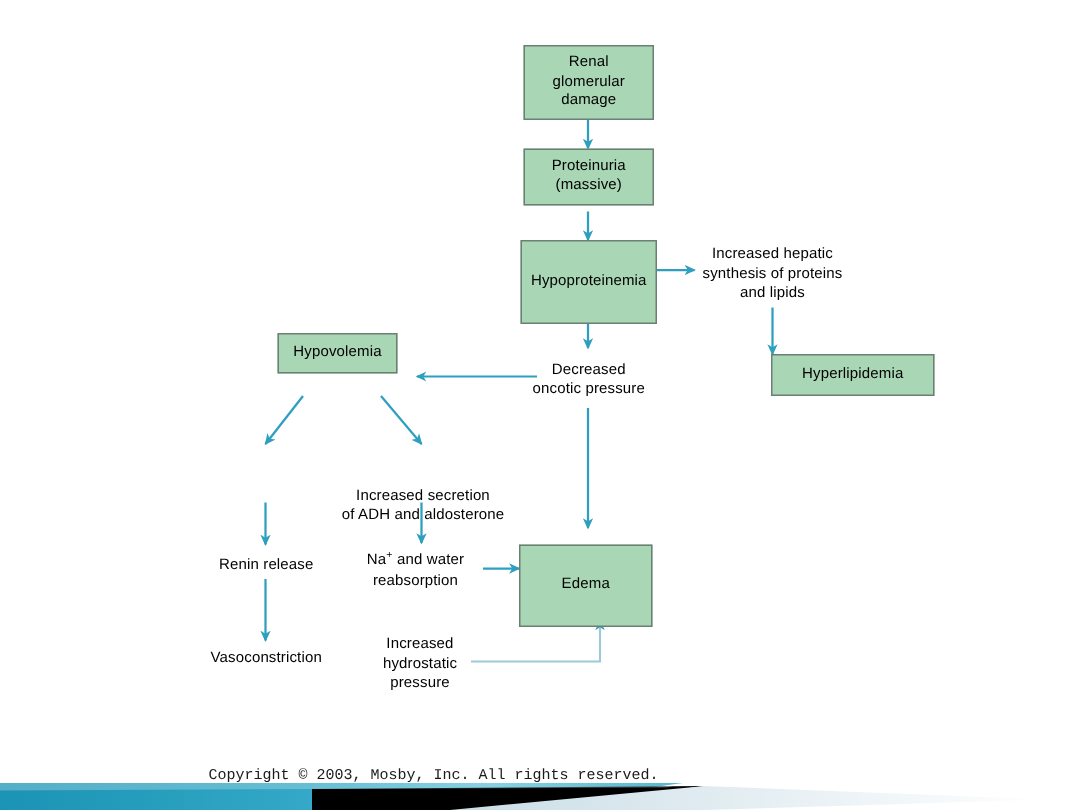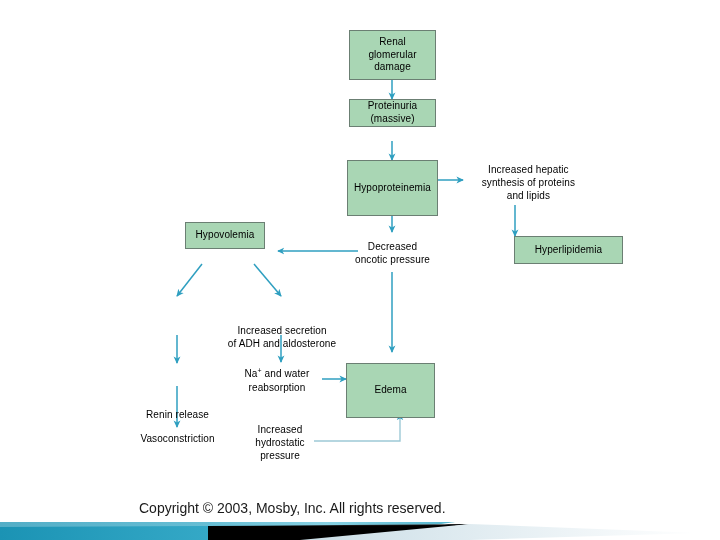--- a/index.html
+++ b/index.html
@@ -66,23 +66,23 @@
     left: 139px;
     top: 476px;
     font-family: "Liberation Serif", serif;
     font-size: 13.5px;
     color: #111111;
     white-space: nowrap;
   }
   .caption-copyright {
     position: absolute;
     left: 139px;
-    top: 500px;
-    font-family: Liberation Sans, sans-serif;
-    font-size: 14px;
+    top: 512px;
+    font-family: Liberation Mono, monospace;
+    font-size: 10px;
     color: #1a1a1a;
     white-space: nowrap;
   }
 </style>
 </head>
 <body>
 
 <div id="stage">
 
   <svg id="connectors" viewBox="0 0 720 540" width="720" height="540" xmlns="http://www.w3.org/2000/svg">
@@ -142,59 +142,59 @@
       <path d="M 0 522 L 455 522 L 445 525 L 0 527 Z" fill="#ffffff" opacity="0.25"></path>
     </g>
   </svg>
 
   <div class="node-box" style="left:349px; top:30px; width:87px; height:50px;">
     <span>Renal
 glomerular
 damage</span>
   </div>
 
-  <div class="node-box" style="left:349px; top:99px; width:87px; height:28px;">
+  <div class="node-box" style="left:349px; top:99px; width:87px; height:38px;">
     <span>Proteinuria
 (massive)</span>
   </div>
 
   <div class="node-box" style="left:347px; top:160px; width:91px; height:56px;">
     <span>Hypoproteinemia</span>
   </div>
 
   <div class="node-box" style="left:470px; top:236px; width:109px; height:28px;margin-left:44px;">
     <span>Hyperlipidemia</span>
   </div>
 
   <div class="node-box" style="left:185px; top:222px; width:80px; height:27px;">
     <span>Hypovolemia</span>
   </div>
 
   <div class="node-box" style="left:346px; top:352px; width:89px; height:55px;margin-top:11px;">
     <span>Edema</span>
   </div>
 
-  <div class="node-text" style="left:455px; top:160px; width:120px; height:45px;justify-content:flex-end;">
+  <div class="node-text" style="left:455px; top:160px; width:120px; height:45px;">
     <span>Increased hepatic
 synthesis of proteins
 and lipids</span>
   </div>
 
   <div class="node-text" style="left:340px; top:233px; width:105px; height:40px;">
     <span>Decreased
 oncotic pressure</span>
   </div>
 
 
   <div class="node-text" style="left:222px; top:298px; width:120px; height:37px;margin-top:20px;">
     <span>Increased secretion
 of ADH and aldosterone</span>
   </div>
 
-  <div class="node-text" style="left:135px; top:366px; width:85px; height:20px;margin-top:38px;">
+  <div class="node-text" style="left:135px; top:366px; width:85px; height:20px;">
     <span>Renin release</span>
   </div>
 
   <div class="node-text" style="left:232px; top:364px; width:90px; height:32px;">
     <span><span>Na</span><sup style="font-size:7px;">+</sup><span style="white-space:pre-line;"> and water
 reabsorption</span></span>
   </div>
 
   <div class="node-text" style="left:130px; top:428px; width:95px; height:20px;">
     <span>Vasoconstriction</span>

